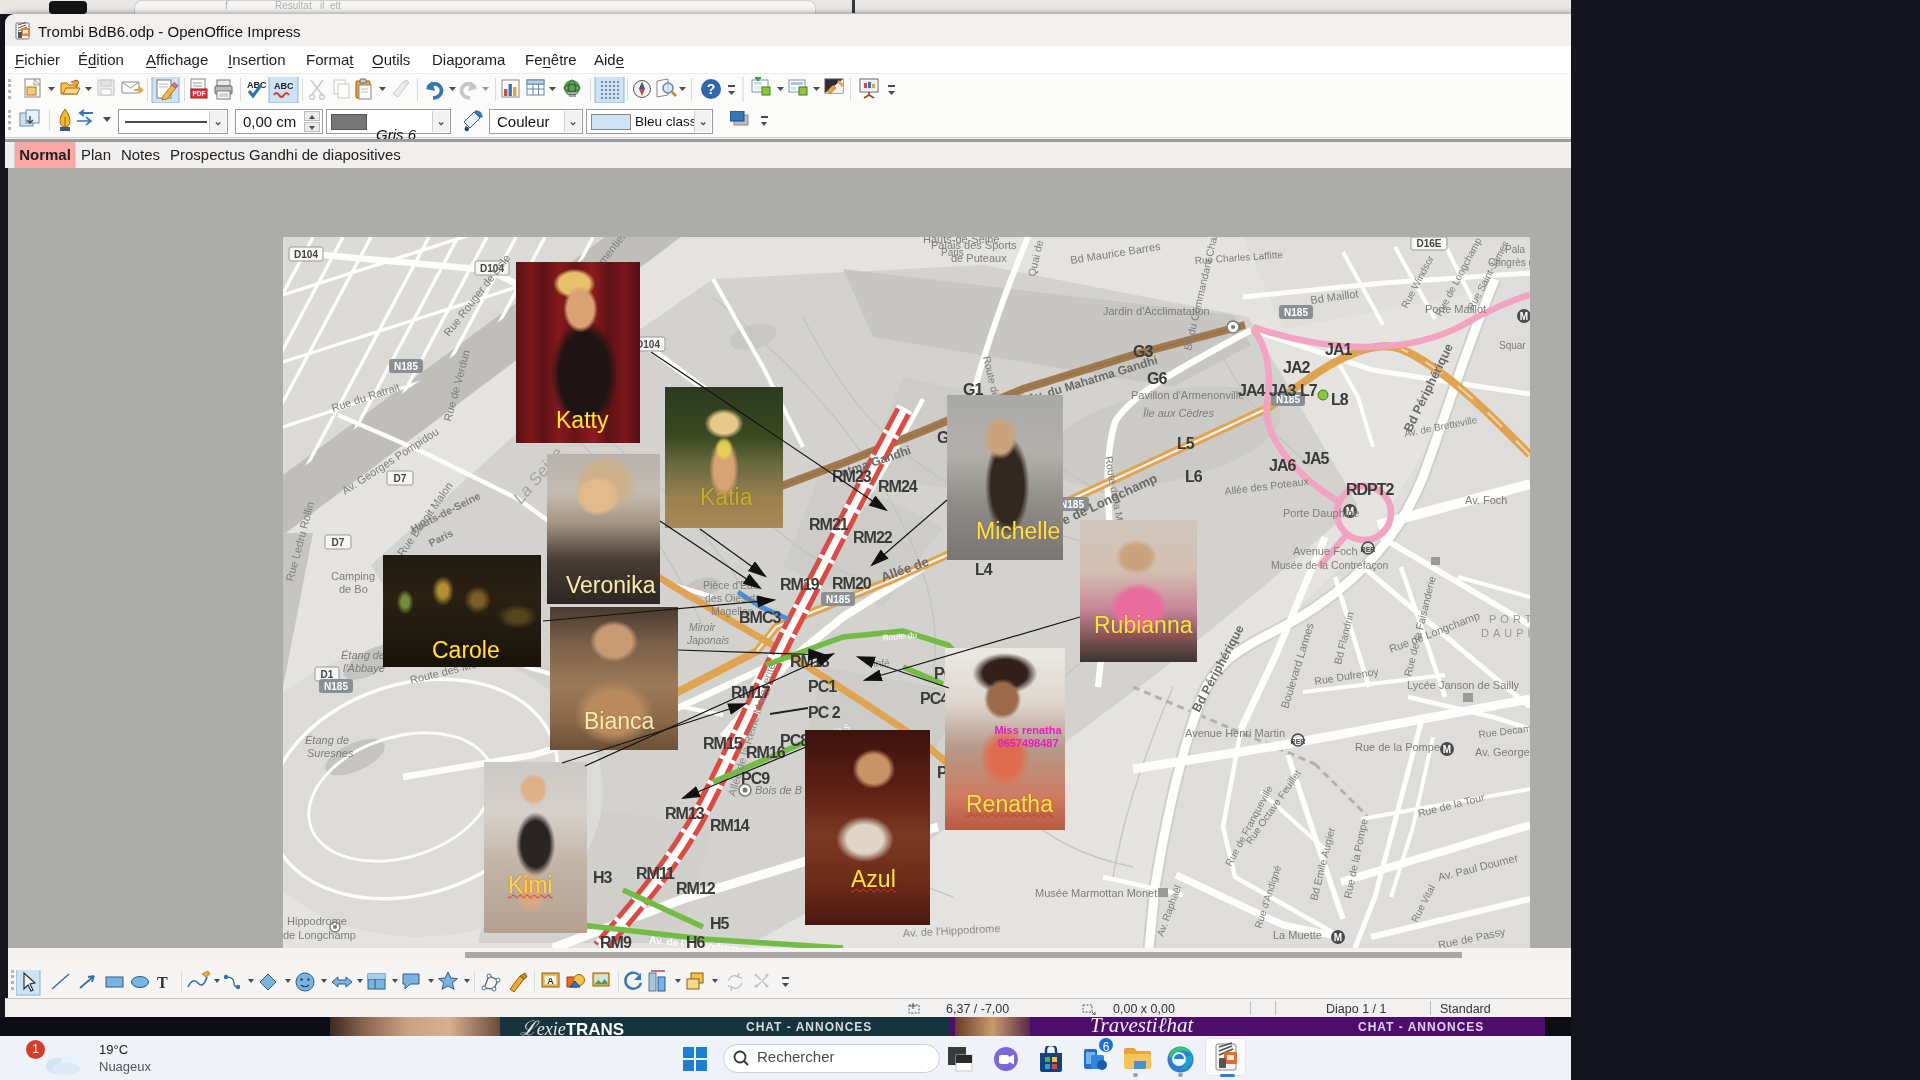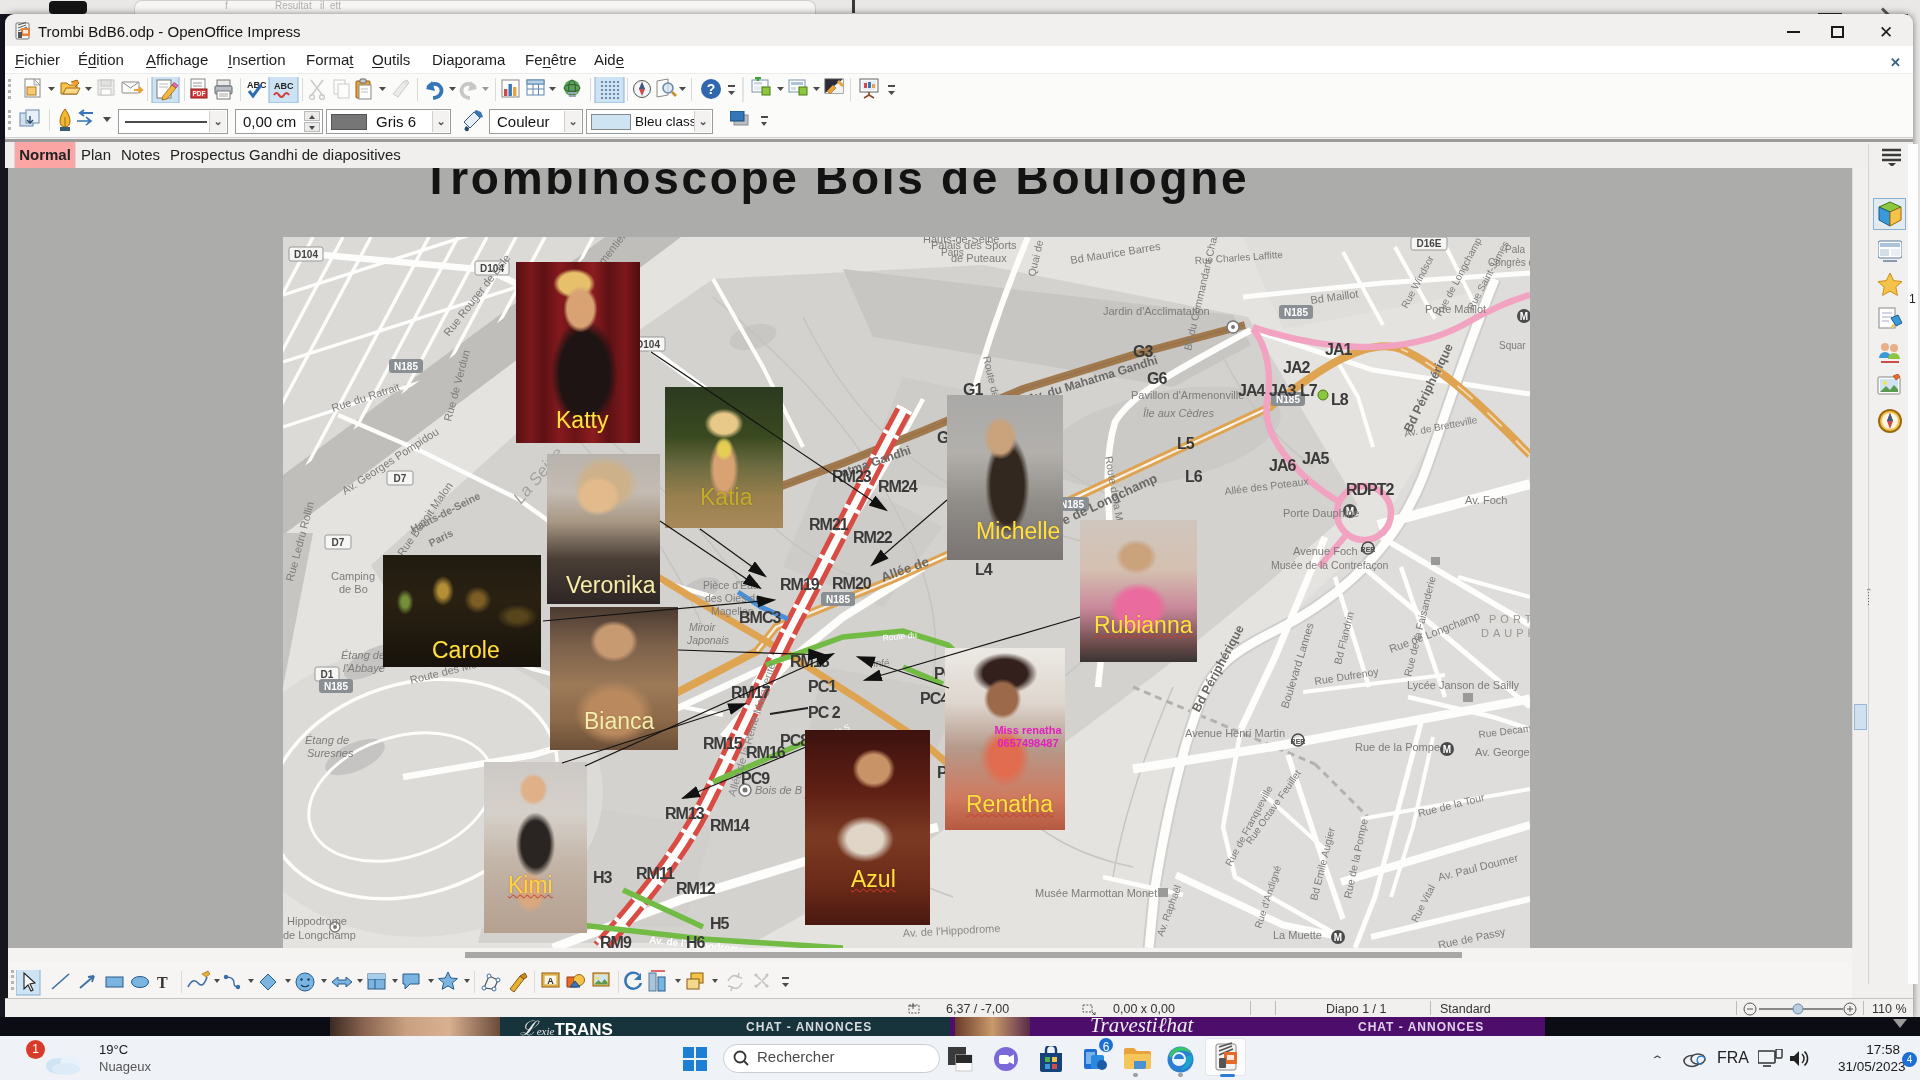--- a/index.html
+++ b/index.html
@@ -1,18 +1,18 @@
 <!DOCTYPE html>
 <html><head>
 <meta charset="utf-8">
 <style>
 * { margin:0; padding:0; box-sizing:border-box; }
 html,body { width:1920px; height:1080px; overflow:hidden; font-family:"Liberation Sans",sans-serif; background:#14141f; }
 .abs { position:absolute; }
-#root { position:absolute; left:0; top:0; width:1920px; height:1080px; background:#14141f; overflow:hidden;padding-left:32px; }
+#root { position:absolute; left:0; top:0; width:1571px; height:1080px; background:#14141f; overflow:hidden;padding-left:32px; }
 
 #topstrip { left:0; top:0; width:1920px; height:14px; background:#e9e8e7; }
 
 #winbg { left:5px; top:14px; width:1908px; height:1004px; background:#f1f0ef; border-radius:9px 9px 0 0; box-shadow:0 0 7px rgba(0,0,0,.5); }
 #menubar { left:5px; top:46px; width:1908px; height:28px; background:#ffffff; border-bottom:1px solid #ebebeb; }
 #tb1 { left:5px; top:74px; width:1908px; height:30px; background:#fbfbfa; }
 #tb2 { left:5px; top:104px; width:1908px; height:34px; background:#fbfbfa; border-bottom:1px solid #d0d0d0; }
 #tabsrow { left:5px; top:139px; width:1908px; height:29px; background:#f0efee; }
 #workspace { left:8px; top:168px; width:1844px; height:780px; background:#acacab; overflow:hidden; }
 #hscroll { left:8px; top:948px; width:1844px; height:14px; background:#f4f3f2; }
@@ -307,21 +307,21 @@
         <div class="abs" style="left:7px;top:3px;">0,00 cm</div>
       <div class="abs" style="right:2px;top:1px;width:16px;height:10px;background:#ecebea;border:1px solid #bbb;text-align:center;">
           <div class="dd" style="left:4px;top:3px;transform:rotate(180deg);"></div>
         </div>
       <div class="abs" style="right:2px;bottom:1px;width:16px;height:10px;background:#ecebea;border:1px solid #bbb;">
           <div class="dd" style="left:4px;top:3px;"></div>
         </div>
     </div>
     <div class="combo" style="left:321px;top:5px;width:125px;height:25px;font-size:15px;color:#111;">
         <div class="abs" style="left:4px;top:4px;width:36px;height:16px;background:#767676;border:1px solid #555;"></div>
-        <div class="abs" style="left:49px;top:3px;">Gris 6</div>
+        <div class="abs" style="left:49px;top:16px;font-style:italic;">Gris 6</div>
         <div class="combobtn" style="height:21px;line-height:21px;">⌄</div>
       </div>
     <svg class="abs" style="left:457px;top:6px;" width="22" height="22" viewBox="0 0 22 22">
         <path d="M2 12 L12 2 L18 8 L8 18 Z" fill="#e8f0f7" stroke="#3a5a7a"></path>
         <path d="M12 2 l6 6 l3 -1 l-2 -5 l-5 -2 z" fill="#3576b8"></path>
         <path d="M4 16 q-3 4 0 5 q3 1 3 -3" fill="#2a4a6a"></path>
       </svg>
     <div class="combo" style="left:484px;top:5px;width:94px;height:25px;font-size:15px;color:#111;">
         <div class="abs" style="left:7px;top:3px;">Couleur</div>
         <div class="combobtn" style="height:21px;line-height:21px;">⌄</div>
@@ -341,21 +341,20 @@
   <div id="tabsrow" class="abs">
     <div class="abs" style="left:0;top:0;width:1908px;height:3px;background:#9c9b9a;"></div>
     <div class="vtab" style="left:9px;width:62px;background:#fca5a5;border-left:1px solid #d8d8d8;border-right:1px solid #d8d8d8;font-weight:bold;">Normal</div>
     <div class="vtab" style="left:71px;width:40px;">Plan</div>
     <div class="vtab" style="left:112px;width:47px;">Notes</div>
     <div class="vtab" style="left:160px;width:80px;text-align:right;">Prospectus</div>
     <div class="vtab" style="left:241px;width:158px;">Gandhi de diapositives</div>
   </div>
 
   <div id="workspace" class="abs">
-    <div class="abs" style="left:414px;top:-17px;font-size:46px;color:#131313;font-weight:bold;letter-spacing:2.7px;">Trombinoscope Bois de Boulogne</div>
     <div id="mapwrap" class="abs" style="left:275px;top:69px;width:1247px;height:711px;background:#e4e3e0;overflow:hidden;">
     <svg width="1247" height="711" viewBox="0 0 1247 711" font-family="Liberation Sans,sans-serif">
       <defs>
         <clipPath id="nwclip">
               <polygon points="0,0 330,0 0,245"></polygon>
             </clipPath>
       </defs>
 
       <polygon points="0,0 330,0 0,245" fill="#dbdad7"></polygon>
       <polygon points="960,0 1247,0 1247,45 1000,92" fill="#dfdedb"></polygon>
@@ -918,21 +917,21 @@
       <circle cx="107" cy="7" r="6" fill="none" stroke="#555"></circle>
         <line x1="104" y1="7" x2="110" y2="7" stroke="#555"></line>
         <line x1="107" y1="4" x2="107" y2="10" stroke="#555"></line>
     </svg>
     <div class="abs" style="left:1858px;top:2px;width:1px;height:14px;background:#bbb;"></div>
     <div class="sbtxt" style="left:1867px;">110 %</div>
   </div>
   <div id="banner" class="abs">
     <div class="abs" style="left:330px;top:0;width:170px;height:19px;background:linear-gradient(90deg,#3a2a22,#8a6450 20%,#c9a080 45%,#d9b090 70%,#6a4a3a);"></div>
     <div class="abs" style="left:500px;top:0;width:450px;height:19px;background:#17343c;"></div>
-    <div class="abs" style="left:520px;top:-3px;font-size:20px;font-style:italic;color:#e8e8e8;font-family:'Liberation Serif',serif;">ℒ<i style="font-size:11px;">exie</i><b style="font-style:normal;font-family:'Liberation Sans';font-size:17px;color:#fff;">TRANS</b></div>
+    <div class="abs" style="left:520px;top:-3px;font-size:20px;font-style:italic;color:#e8e8e8;font-family:'Liberation Serif',serif;">ℒ<i style="font-size:18px;">exie</i><b style="font-style:normal;font-family:'Liberation Sans';font-size:17px;color:#fff;">TRANS</b></div>
     <div class="abs" style="left:746px;top:3px;font-size:12px;font-weight:bold;color:#d8dce0;letter-spacing:1px;">CHAT - ANNONCES</div>
     <div class="abs" style="left:950px;top:0;width:595px;height:19px;background:#4c0d6b;"></div>
     <div class="abs" style="left:955px;top:0;width:75px;height:19px;background:linear-gradient(90deg,#6a3a2a,#c99a6a 50%,#5a2a4a);"></div>
     <div class="abs" style="left:1090px;top:-4px;font-size:21px;font-style:italic;color:#f0f0f0;font-family:'Liberation Serif',serif;">Travestiℓhat</div>
     <div class="abs" style="left:1358px;top:3px;font-size:12px;font-weight:bold;color:#e0d0ec;letter-spacing:1px;">CHAT - ANNONCES</div>
     <div class="abs" style="left:1893px;top:2px;width:0;height:0;border-left:7px solid transparent;border-right:7px solid transparent;border-top:9px solid #9a9a9a;"></div>
   </div>
   <div id="taskbar" class="abs">
     <div class="abs" style="left:42px;top:14px;width:45px;height:24px;">
       <svg width="45" height="26">

